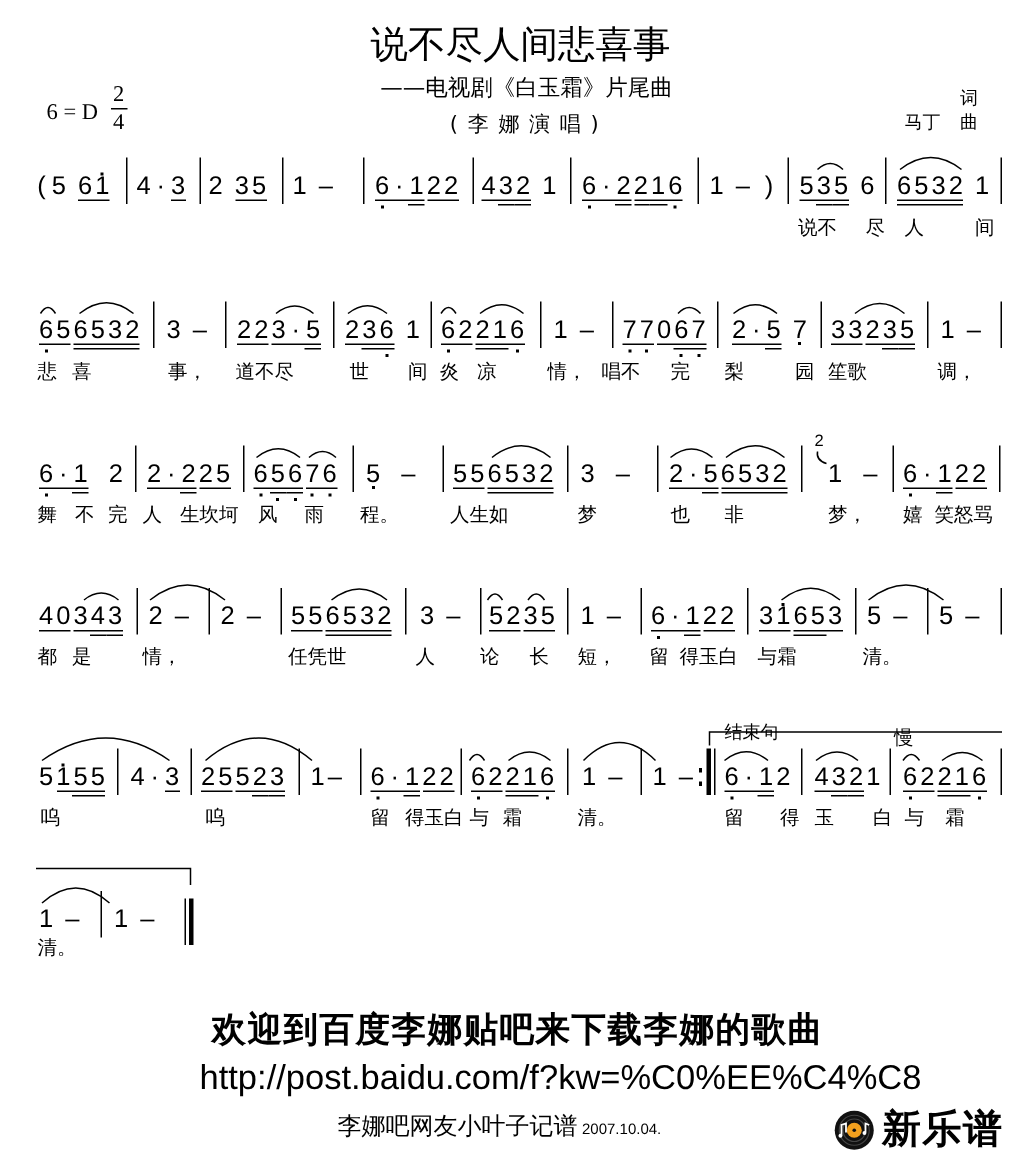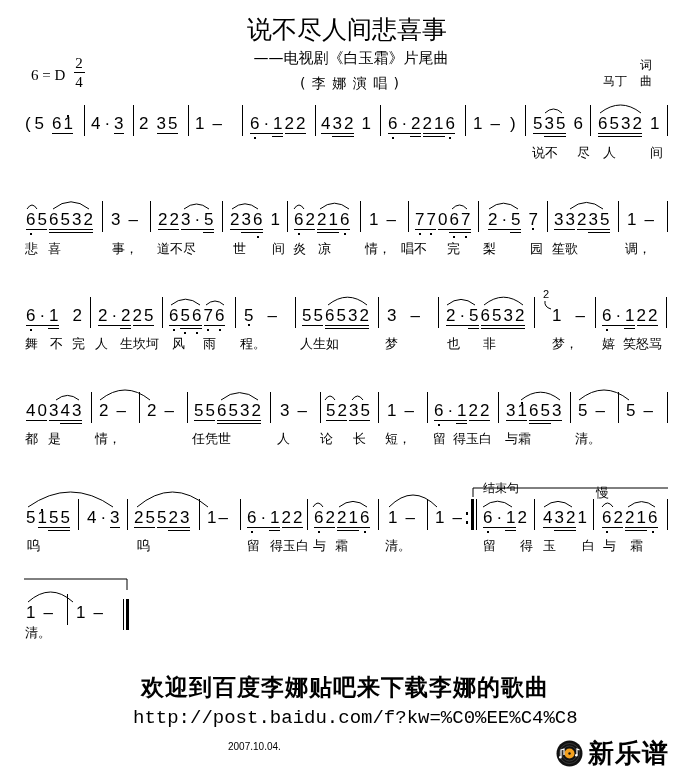--- a/index.html
+++ b/index.html
@@ -37,21 +37,21 @@
   .bar.thick { width: 3px; }
   .rdot { position: absolute; width: 2px; height: 3px; background: #000; }
   .lyric { position: absolute; font-size: 13px; line-height: 14px; white-space: nowrap; }
   .grace { position: absolute; font-family: "Liberation Sans", sans-serif; font-size: 11px; line-height: 12px; }
   .bracket-label { position: absolute; font-size: 12px; line-height: 14px; background: #fff; padding: 0 1px; }
   .tempo { position: absolute; font-size: 13px; line-height: 14px; }
 
   
   .promo { left: 123px; width: 444px; top: 673px; text-align: center;
            font-family: "DejaVu Serif", serif; font-weight: bold; font-size: 23px; line-height: 28px; letter-spacing: 1px; }
-  .url { left: 133px; top: 707px; font-family: Liberation Mono, monospace; font-size: 19px; line-height: 22px; }
+  .url { left: 133px; top: 707px; font-family: Liberation Sans, sans-serif; font-size: 23px; line-height: 22px; }
   .credit-line { left: 225px; top: 741px; display: flex; align-items: baseline; }
   .credit-line .who { font-family: "DejaVu Serif", serif; font-size: 16px; line-height: 20px; }
   .credit-line .date { font-family: "Liberation Sans", sans-serif; font-size: 10px; margin-left: 3px; }
   .logo { left: 556px; top: 738px; display: flex; align-items: center; }
   .logo .logo-icon { width: 27px; height: 27px; display: inline-block; }
   .logo .logo-text { font-family: "DejaVu Sans", sans-serif; font-weight: bold; font-size: 26px;
                      line-height: 30px; margin-left: 5px; letter-spacing: 1px; }
 </style>
 </head>
 <body>
@@ -810,20 +810,21 @@
     <path d="M602 507 Q607.5 499 613 507" fill="none" stroke="#000" stroke-width="1"></path>
     <path d="M628 507 Q641.5 496.2 655 507" fill="none" stroke="#000" stroke-width="1"></path>
     <path d="M473 497 V488 H668" fill="none" stroke="#000" stroke-width="1"></path>
     <path d="M28 602 Q50.5 582 73 602" fill="none" stroke="#000" stroke-width="1"></path>
     <path d="M24 579 H127 V590" fill="none" stroke="#000" stroke-width="1"></path>
   </svg>
 
 <div class="abs promo">欢迎到百度李娜贴吧来下载李娜的歌曲</div>
 <div class="abs url">http://post.baidu.com/f?kw=%C0%EE%C4%C8</div>
 <div class="abs credit-line">
+  <span class="who">李娜吧网友小叶子记谱</span>
   <span class="date">2007.10.04.</span>
 </div>
 <div class="abs logo">
   <span class="logo-icon">
     <svg width="27" height="27" viewBox="0 0 27 27">
       <circle cx="13.5" cy="13.5" r="13" fill="#111"></circle>
       <circle cx="13.5" cy="13.5" r="10" fill="none" stroke="#444" stroke-width="0.8"></circle>
       <circle cx="13.5" cy="13.5" r="7.5" fill="none" stroke="#444" stroke-width="0.8"></circle>
       <circle id="logo-center" cx="13.5" cy="13.5" r="5" fill="#f2a01e"></circle>
       <circle cx="13.5" cy="13.5" r="1.2" fill="#111"></circle>

